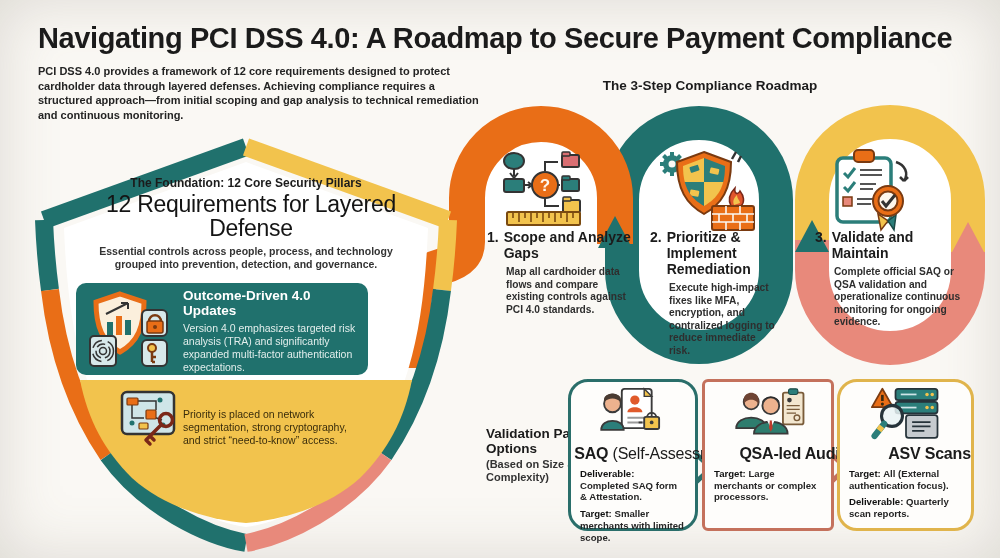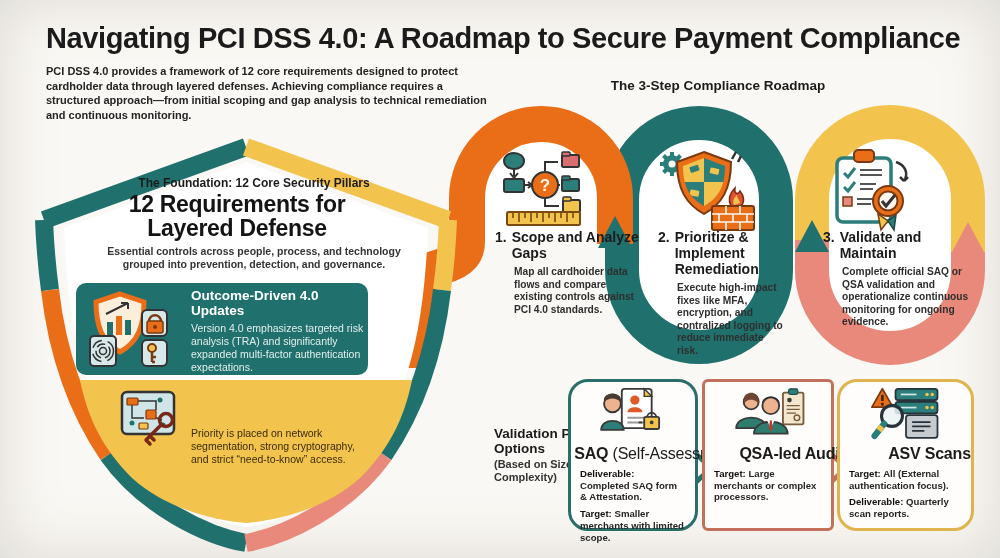--- a/index.html
+++ b/index.html
@@ -5,48 +5,48 @@
   * { margin:0; padding:0; box-sizing:border-box; }
   html,body { width:1000px; height:558px; }
   body { font-family:"Liberation Sans","DejaVu Sans",sans-serif; background:#e8e4de; }
   #stage {
     position:relative; width:1000px; height:558px; overflow:hidden;
     background:#FAF8F4;
     box-shadow: inset 0 0 60px rgba(120,108,96,.22);
   }
   #art { position:absolute; left:0; top:0; }
 
-  .abs { position:absolute;margin-left:8px; }
+  .abs { position:absolute; }
 
   .h1 {
     left:38px; top:22px; width:940px;
     font-size:29px; font-weight:800; letter-spacing:-.4px; color:#1b1b1b;
   }
   .intro {
     left:38px; top:64px; width:452px;
     font-size:11px; line-height:1.32; font-weight:600; color:#242424;
   }
   .roadmap-h {
     left:560px; top:78px; width:300px; text-align:center;
     font-size:13.5px; font-weight:800; color:#1b1b1b;
   }
 
   .sh-kicker { left:76px; top:176px; width:340px; text-align:center;
     font-size:12px; font-weight:700; color:#1b1b1b; }
-  .sh-head  { left:79px; top:192px; width:300px; text-align:center;
-    font-size:23px; line-height:1.06; font-weight:700; color:#141414; letter-spacing:-.3px; }
+  .sh-head  { left:101px; top:192px; width:300px; text-align:center;
+    font-size:23px; line-height:1.06; font-weight:400; color:#141414; letter-spacing:-.3px; }
   .sh-sub   { left:84px; top:245px; width:324px; text-align:center;
     font-size:10.5px; line-height:1.28; font-weight:600; color:#333; }
 
   .pillar-title { font-size:13.5px; line-height:1.1; font-weight:800; }
   .pillar-body  { font-size:10.5px; line-height:1.23; font-weight:500; margin-top:4px; }
   .p1t { left:183px; top:289px; width:175px; color:#ffffff; }
   .p1b { left:183px; top:318px; width:190px; color:#e2eeec; }
   .p2t { left:183px; top:392px; width:170px; color:#221a05; }
-  .p2b { left:183px; top:423px; width:176px; color:#3a2d0c; }
+  .p2b { left:183px; top:404px; width:176px; color:#3a2d0c; }
 
   .step { color:#1b1b1b; }
   .step-title { display:flex; gap:5px; font-size:14px; line-height:1.14; font-weight:800; }
   .step-title .num { flex:none; }
   .step-body { margin-left:19px; margin-top:4px; font-size:10.2px; line-height:1.24; font-weight:600; color:#2e2e2e; }
   .s1 { left:487px; top:230px; width:148px; }
   .s2 { left:650px; top:230px; width:126px; }
   .s3 { left:815px; top:230px; width:152px; }
 
   .vp-h  { left:486px; top:426px; width:120px; font-size:13.5px; line-height:1.12; font-weight:800; color:#1b1b1b; }

